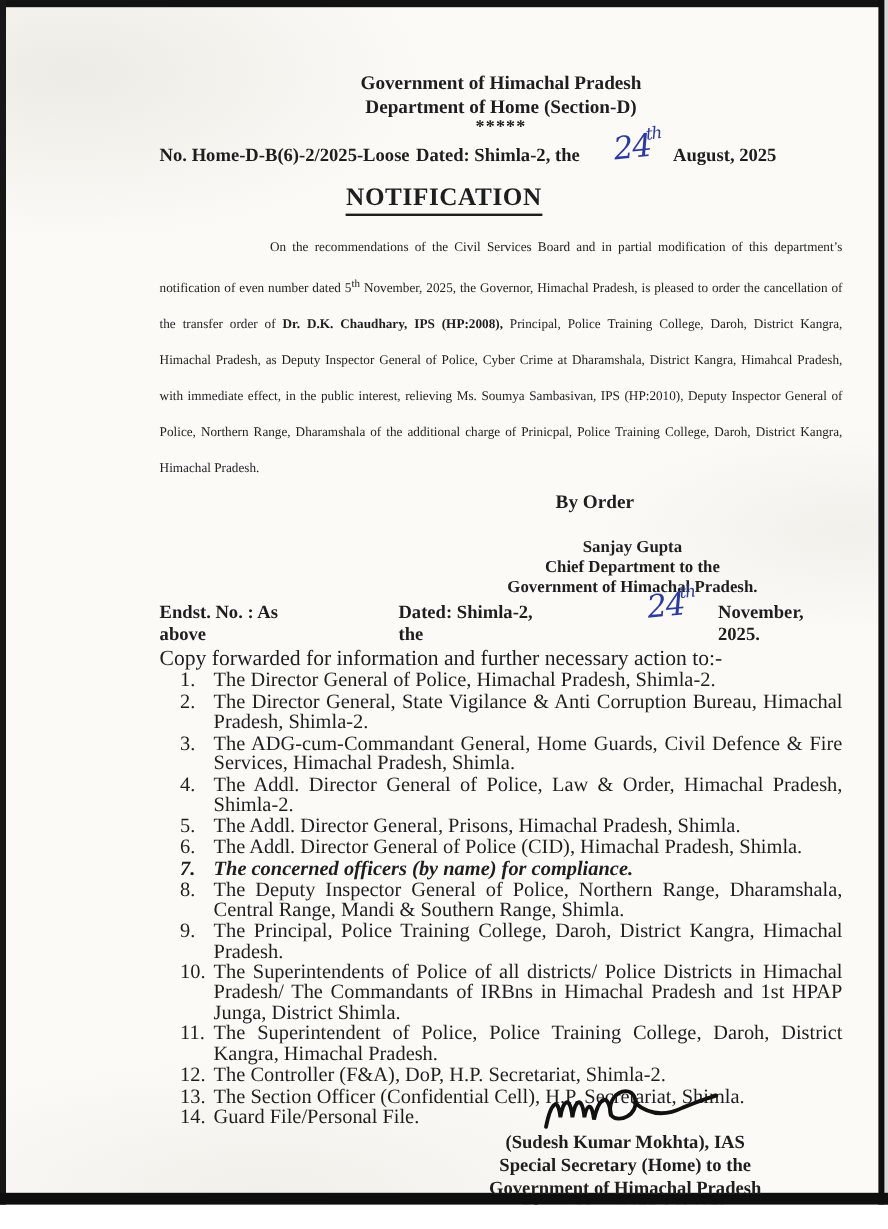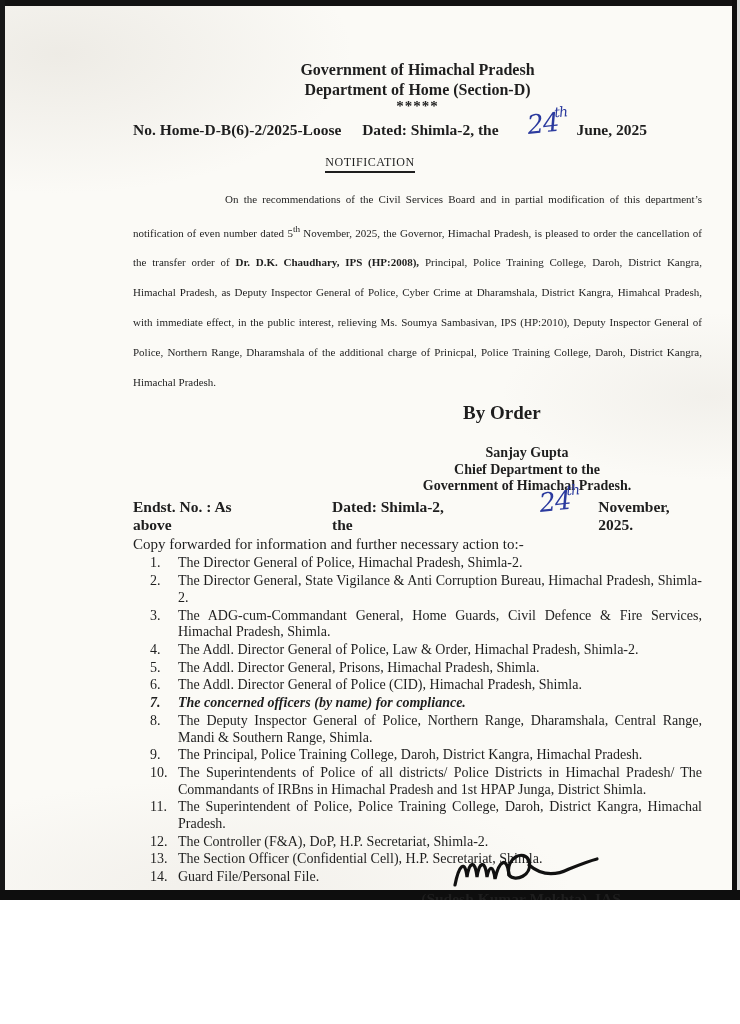--- a/index.html
+++ b/index.html
@@ -1,19 +1,19 @@
 <!DOCTYPE html>
 <html><head>
 <meta charset="utf-8">
 <style>
   html, body { margin: 0; padding: 0; }
   .page {
     position: relative;
     width: 740px;
-    height: 900px;
+    height: 1004px;
     background:
       radial-gradient(ellipse 420px 200px at 8% 6%, rgba(190,183,170,0.22), rgba(0,0,0,0) 70%),
       radial-gradient(ellipse 300px 120px at 96% 44%, rgba(200,195,185,0.18), rgba(0,0,0,0) 70%),
       radial-gradient(ellipse 500px 160px at 30% 99%, rgba(205,198,188,0.20), rgba(0,0,0,0) 70%),
       #fbfaf6;
     overflow: hidden;
     font-family: "Liberation Serif", serif;
     color: #1e1e1e;
   }
   .edge-top    { position:absolute; top:0; left:0; right:0; height:6px; background:#121212; }
@@ -40,50 +40,50 @@
     position: relative;
     top: -3px;
     letter-spacing: -1px;
     line-height: 0;
   }
   .hand sup { font-size: 14px; position: relative; top: -4px; left: -3px; }
 
   .doc-title-row { text-align:center; padding-right:95px; margin-top:13px; }
   .doc-title {
     display:inline-block;
-    font-weight:normal;
-    font-size:12px;
+    font-weight:bold;
+    font-size:21px;
     letter-spacing:0.5px;
     border-bottom: 2px solid #1e1e1e;
     padding-bottom:1px;
   }
 
   .para {
     margin-top: 11px;
     font-size: 11px;
     line-height: 30px;
     text-align: justify;
     text-indent: 92px;
   }
   .b { font-weight: bold; }
 
-  .by-order { font-weight:bold; font-size:19px; margin-top:5px; padding-left:330px; }
+  .by-order { font-weight:bold; font-size:16px; margin-top:5px; padding-left:330px; }
 
   .sig1 { width: 290px; margin: 21px 30px 0 auto; text-align:center; font-weight:bold; font-size:14px; line-height:16.5px; }
 
   .endst-line { display:flex; align-items:baseline; font-weight:bold; font-size:15.5px; margin-top:3px; }
   .endst-dated { margin-left:66px; }
   .endst-hand { margin-left:78px; }
-  .copy-line { font-size:15px; line-height:18px; margin-top:1px; }
+  .copy-line { font-size:18px; line-height:18px; margin-top:1px; }
 
   ol.addr { counter-reset: item; margin: 2px 0 0 0; padding: 0 0 0 45px; list-style: none; }
   ol.addr li {
     counter-increment: item;
     position: relative;
-    font-size: 14px;
+    font-size: 17px;
     line-height: 16.7px;
     text-align: justify;
     margin-bottom: 1px;
   }
   ol.addr li::before {
     content: counter(item) ".";
     position: absolute;
     left: -28px;
     width: 28px;
     text-align: left;
@@ -106,21 +106,21 @@
 
     <div class="hdr">Government of Himachal Pradesh</div>
     <div class="hdr">Department of Home (Section-D)</div>
     <div class="stars">*****</div>
 
     <div class="refline">
       <span>No. Home-D-B(6)-2/2025-Loose</span>
       <span class="dated-group">
         <span>Dated: Shimla-2, the</span>
         <span class="hand" style="margin-left:28px;"><span>24</span><sup>th</sup></span>
-        <span style="margin-left:6px;">June, 2025</span>
+        <span style="margin-left:6px;">August, 2025</span>
       </span>
     </div>
 
     <div class="doc-title-row">
       <span class="doc-title">NOTIFICATION</span>
     </div>
 
     <div class="para"><span>On the recommendations of the Civil Services Board and in partial modification of this department’s notification of even number dated 5</span><sup>th</sup><span> November, 2025, the Governor, Himachal Pradesh, is pleased to order the cancellation of the transfer order of </span><span class="b">Dr. D.K. Chaudhary, IPS (HP:2008),</span><span> Principal, Police Training College, Daroh, District Kangra, Himachal Pradesh, as Deputy Inspector General of Police, Cyber Crime at Dharamshala, District Kangra, Himahcal Pradesh, with immediate effect, in the public interest, relieving Ms. Soumya Sambasivan, IPS (HP:2010), Deputy Inspector General of Police, Northern Range, Dharamshala of the additional charge of Prinicpal, Police Training College, Daroh, District Kangra, Himachal Pradesh.</span></div>
 
     <div class="by-order">By Order</div>

